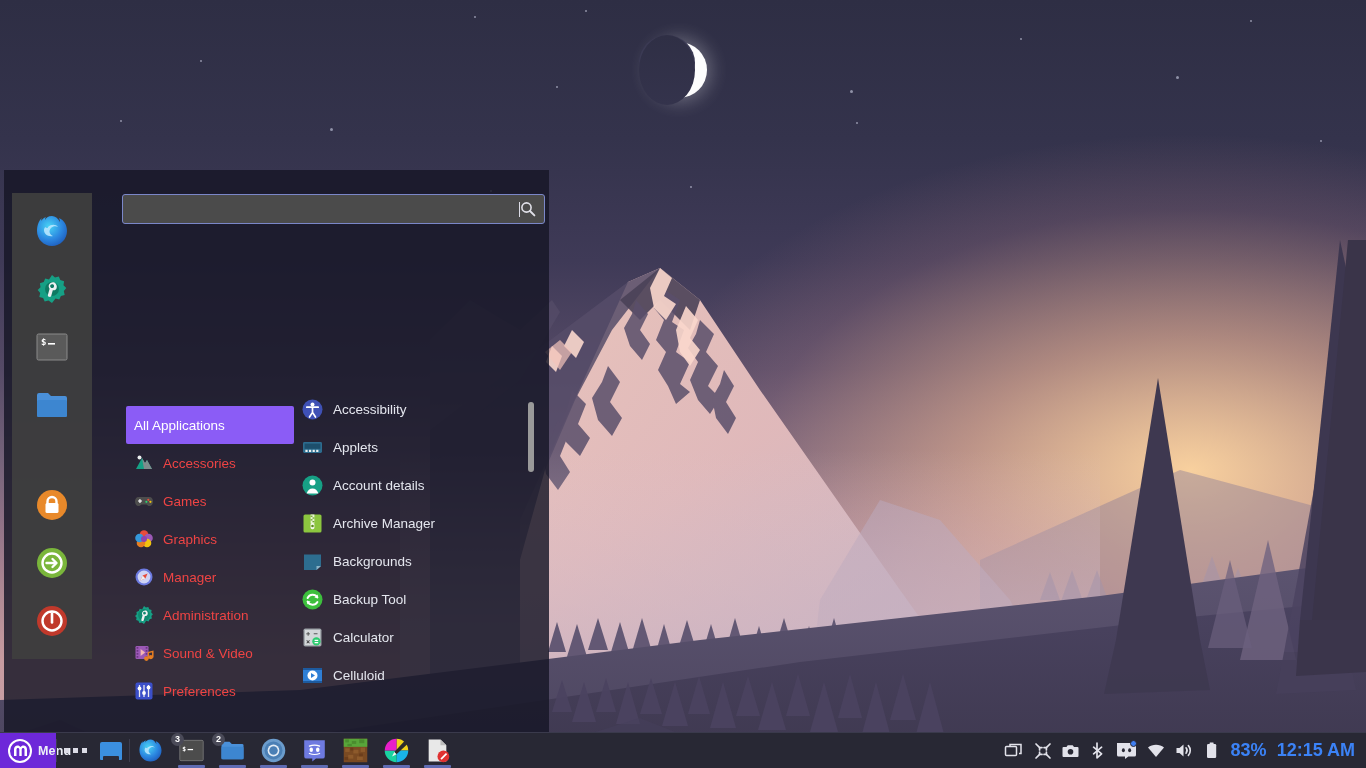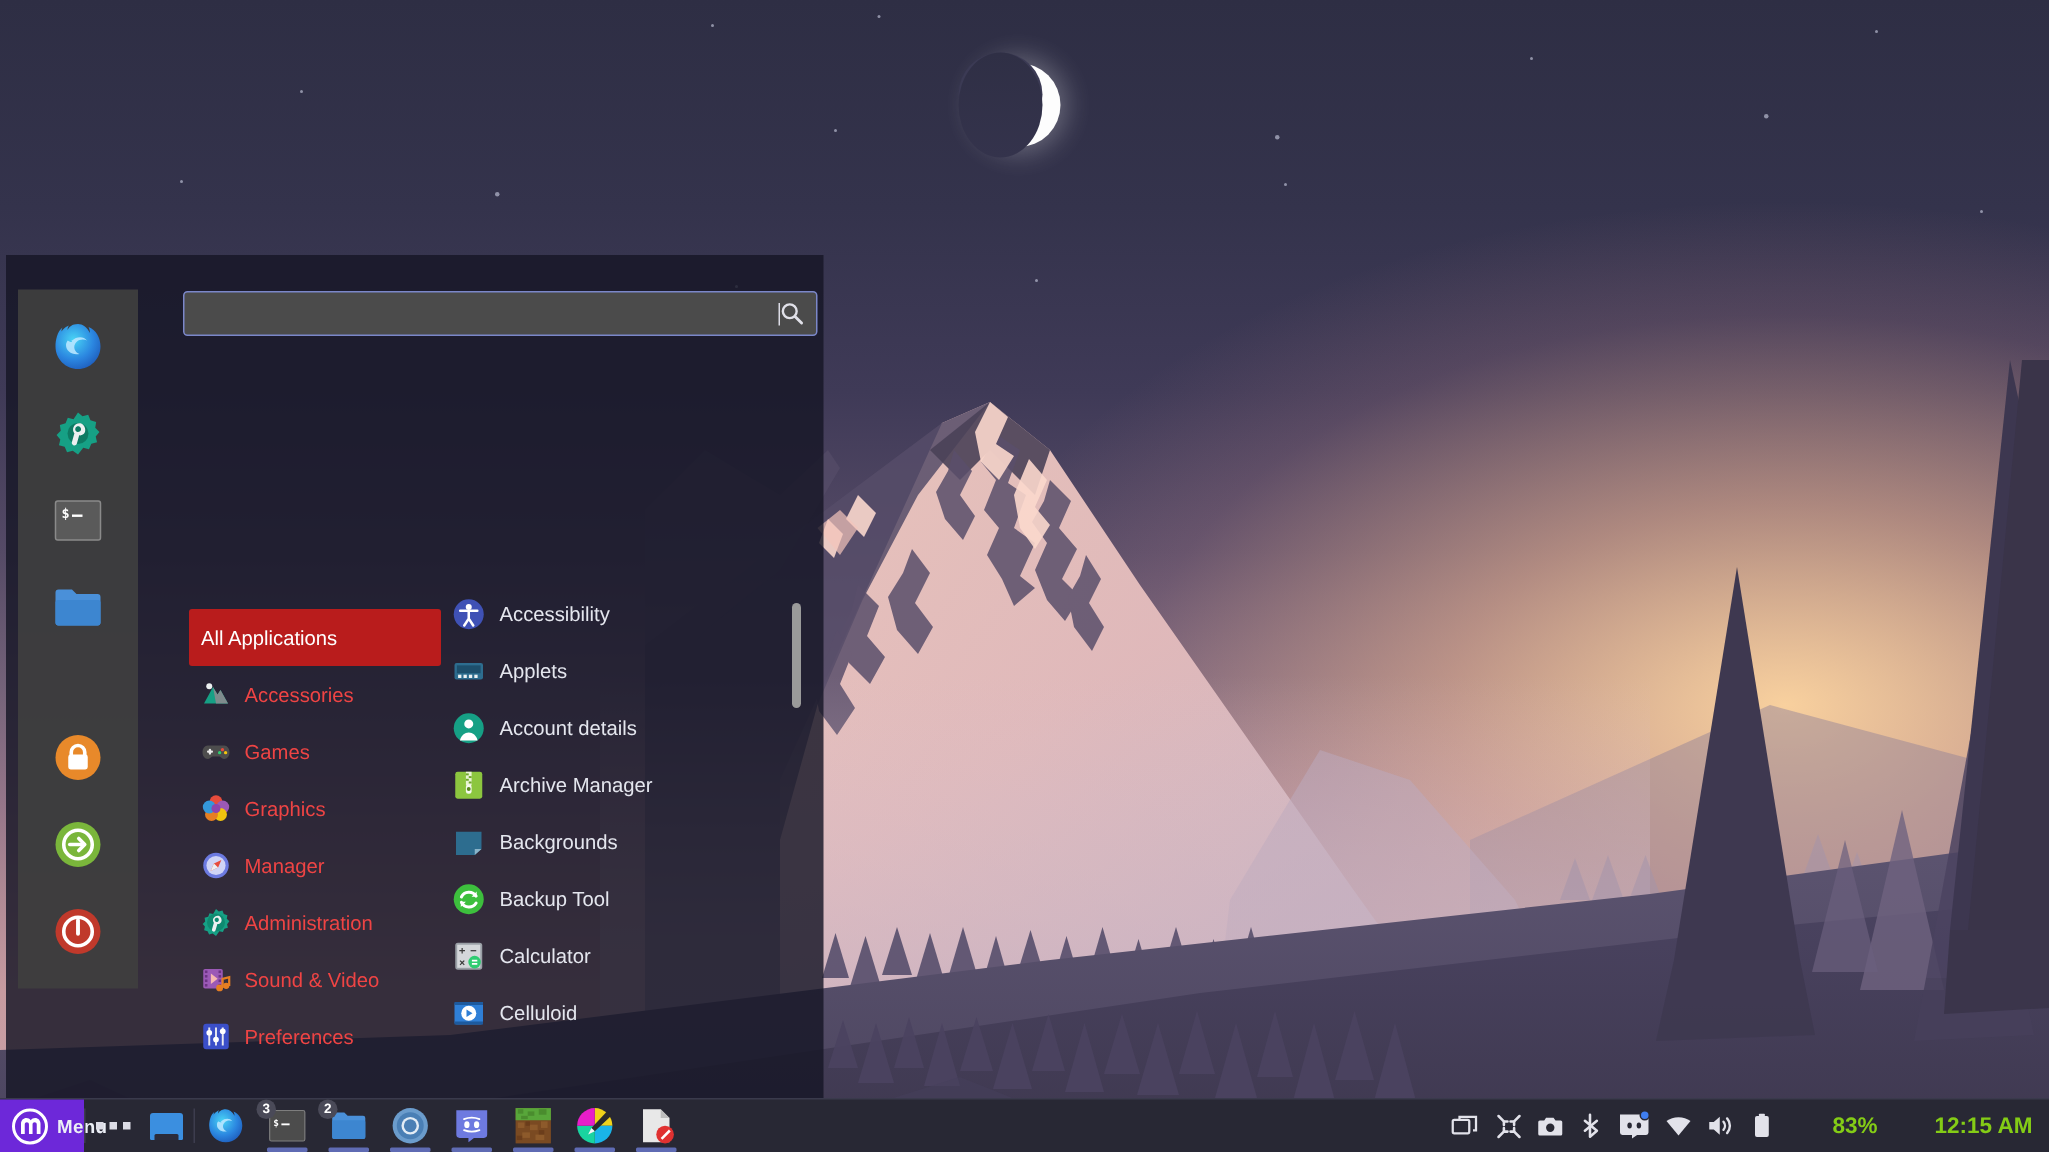--- a/index.html
+++ b/index.html
@@ -80,21 +80,21 @@
   .app-ico { width:25px; height:25px; position:relative; display:block; }
   .app-underline { position:absolute; left:7px; right:7px; bottom:1px; height:2.5px; background:#5f6bb3; border-radius:1px; }
   .badge {
     position:absolute; left:0px; top:0px; min-width:13px; height:13px;
     background:#4a4a58; color:#fff; border-radius:7px; font-size:9px; line-height:13px;
     text-align:center; padding:0 2px; font-weight:bold; z-index:3;
   }
 
   .tray { margin-left:auto; display:flex; align-items:center; padding-right:6px; }
   .tray-ico { width:28px; height:36px; display:flex; align-items:center; justify-content:center; cursor:pointer; position:relative; }
-  .tray-text { color:#84cc16; font-size:15px; font-weight:bold; padding:0 5px; white-space:nowrap; cursor:pointer;margin-left:28px; }
+  .tray-text { color:#3b82f6; font-size:18px; font-weight:bold; padding:0 5px; white-space:nowrap; cursor:pointer; }
   .notif-dot { position:absolute; right:4px; top:7px; width:7px; height:7px; border-radius:50%; background:#3f7ef0; border:1px solid #282834; }
 
   
   .menu-popup {
     position:absolute; left:4px; top:170px; width:545px; height:562px;
     background:rgba(22,22,38,0.82);
     z-index:40;
     overflow:hidden;
   }
   .fav-strip {
@@ -119,21 +119,21 @@
   }
   .caret { width:1px; height:15px; background:#dcdce6; margin-left:2px; animation:blink 1.06s steps(1,end) infinite; }
   @keyframes blink { 0%,49%{opacity:1} 50%,100%{opacity:0} }
   .search-ico { width:16px; height:16px; flex:0 0 auto; }
 
   .cat-list { position:absolute; left:122px; top:236px; width:168px; }
   .cat-row {
     height:38px; display:flex; align-items:center; gap:9px; padding-left:8px; cursor:pointer;
     border-radius:2px;
   }
-  .cat-row.active { background:#b91c1c; }
+  .cat-row.active { background:#8b5cf6; }
   .cat-row.active .cat-label { color:#ffffff; }
   .cat-ico { width:20px; height:20px; flex:0 0 auto; display:block; }
   .cat-label { color:#ef4444; font-size:13.5px; white-space:nowrap; }
 
   .app-list { position:absolute; left:298px; top:220px; width:230px; }
   .app-row { height:38px; display:flex; align-items:center; gap:10px; cursor:pointer; }
   .app-row .ai { width:21px; height:21px; flex:0 0 auto; display:block; }
   .app-row .al { color:#e4e6ee; font-size:13.5px; white-space:nowrap; }
 
   .scrollbar-track { position:absolute; left:524px; top:232px; width:6px; height:442px; }

